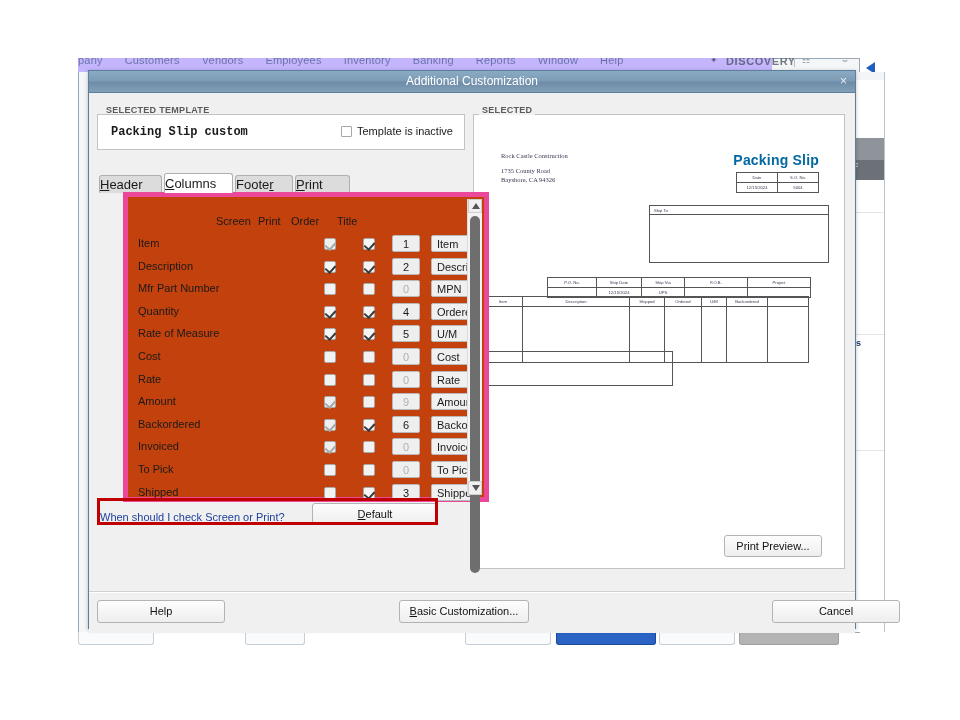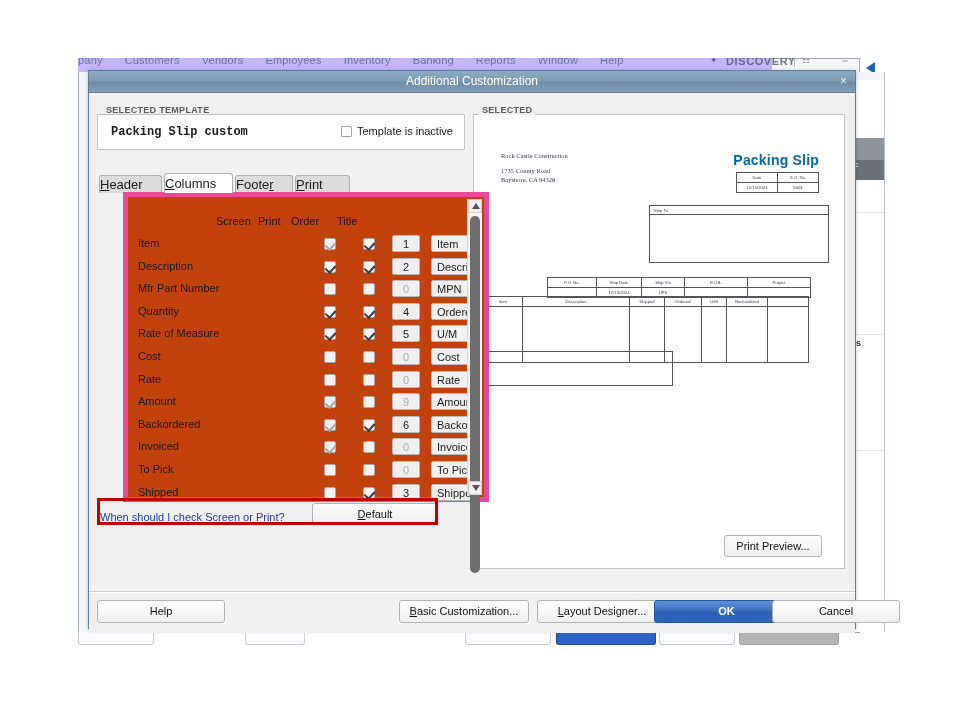--- a/index.html
+++ b/index.html
@@ -834,20 +834,18 @@
             <div class="pv-lower-box"></div>
           </div>
 
           <div class="btn btn-printpreview">Print Preview...</div>
         </div>
       </div>
 
       <div class="sep"></div>
       <div class="btn btn-bottom btn-help">Help</div>
       <div class="btn btn-bottom btn-basic"><u>B</u>asic Customization...</div>
-      <div class="btn btn-bottom btn-layout"><u>L</u>ayout Designer...</div>
-      <div class="btn btn-bottom btn-ok">OK</div>
       <div class="btn btn-bottom btn-cancel">Cancel</div>
     </div>
   </div>
 
   <div class="highlight-rect"></div>
 </div>
 
 </body></html>

